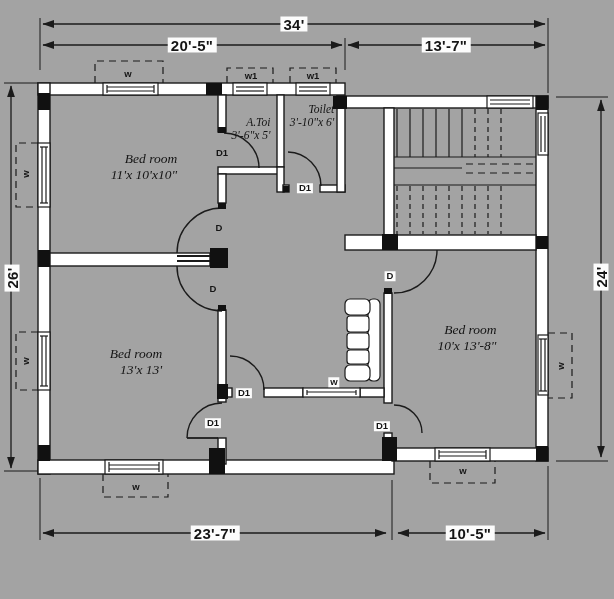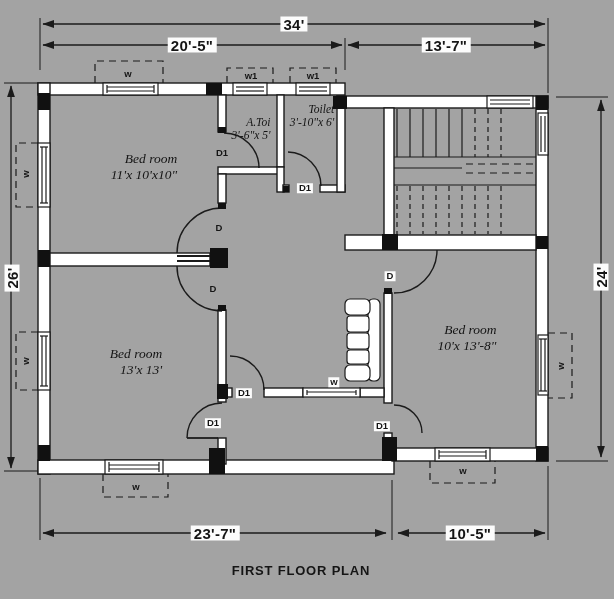--- a/index.html
+++ b/index.html
@@ -272,15 +272,14 @@
 
   <div class="lbl op" style="left:222px;top:153px">D1</div>
   <div class="lbl op bg" style="left:305px;top:188px">D1</div>
   <div class="lbl op" style="left:219px;top:228px">D</div>
   <div class="lbl op" style="left:213px;top:289px">D</div>
   <div class="lbl op bg" style="left:390px;top:276px">D</div>
   <div class="lbl op bg" style="left:244px;top:393px">D1</div>
   <div class="lbl op bg" style="left:213px;top:423px">D1</div>
   <div class="lbl op bg" style="left:382px;top:426px">D1</div>
 
-  <div class="lbl title" style="left:301px;top:570px">FIRST FLOOR PLAN</div>
 
 </div>
 
 </body></html>

